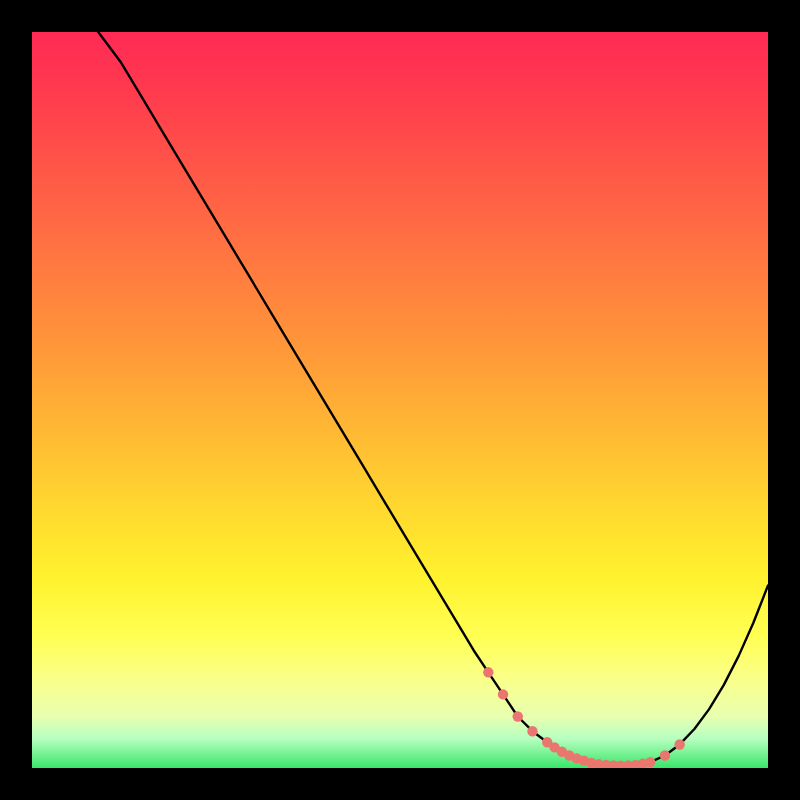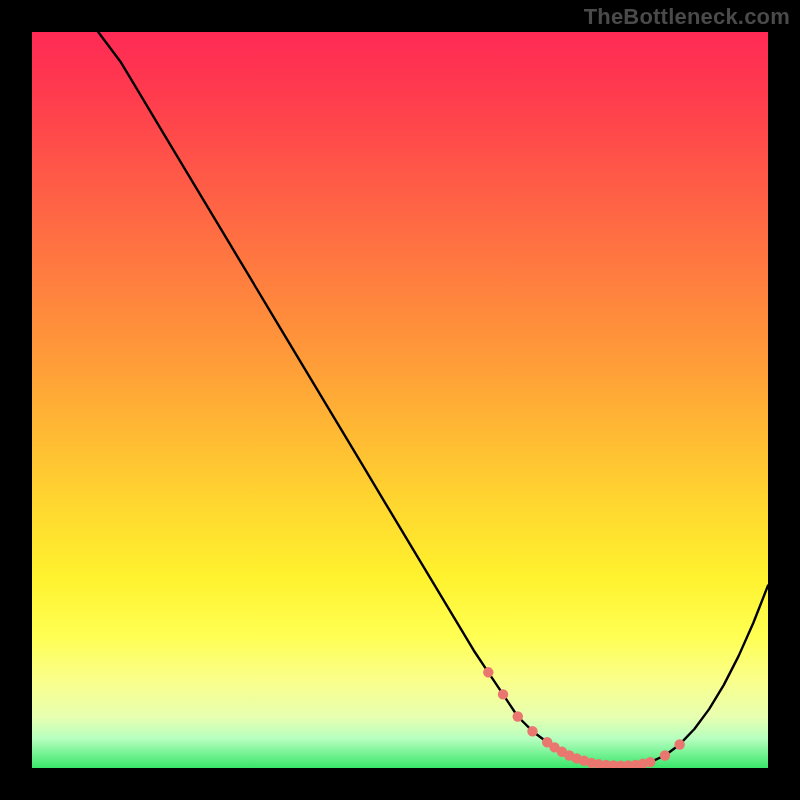--- a/index.html
+++ b/index.html
@@ -60,21 +60,20 @@
     position: absolute;
     inset: 0;
     width: 100%;
     height: 100%;
   }
 </style>
 </head>
 <body>
 
 <div class="frame">
-  <div class="watermark">TheBottleneck.com</div>
   <div class="plot-area">
     <div class="gradient"></div>
     <svg class="curve" viewBox="0 0 736 736" preserveAspectRatio="none">
       <path id="curve-path" fill="none" stroke-width="2.4" stroke-linejoin="round" stroke-linecap="round" d="M0.00 -110.40 L22.08 -66.24 L44.16 -22.08 L66.24 0.00 L88.32 29.44 L110.40 66.24 L132.48 103.04 L154.56 139.84 L176.64 176.64 L198.72 213.44 L220.80 250.24 L242.88 287.04 L264.96 323.84 L287.04 360.64 L309.12 397.44 L331.20 434.24 L353.28 471.04 L375.36 507.84 L397.44 544.64 L419.52 581.44 L441.60 618.24 L456.32 640.32 L471.04 662.40 L485.76 684.48 L500.48 699.20 L515.20 710.24 L529.92 719.81 L544.64 726.43 L559.36 730.85 L574.08 733.06 L588.80 733.79 L603.52 733.06 L618.24 730.11 L632.96 723.49 L647.68 712.45 L662.40 696.99 L677.12 677.12 L691.84 652.83 L706.56 624.13 L721.28 591.01 L736.00 553.47" stroke="#000000"></path>
       <g id="markers">
           <circle cx="456.32" cy="640.32" r="5.2" fill="#e9776f"></circle>
           <circle cx="471.04" cy="662.40" r="5.2" fill="#e9776f"></circle>
           <circle cx="485.76" cy="684.48" r="5.2" fill="#e9776f"></circle>
           <circle cx="500.48" cy="699.20" r="5.2" fill="#e9776f"></circle>
           <circle cx="515.20" cy="710.24" r="5.2" fill="#e9776f"></circle>

